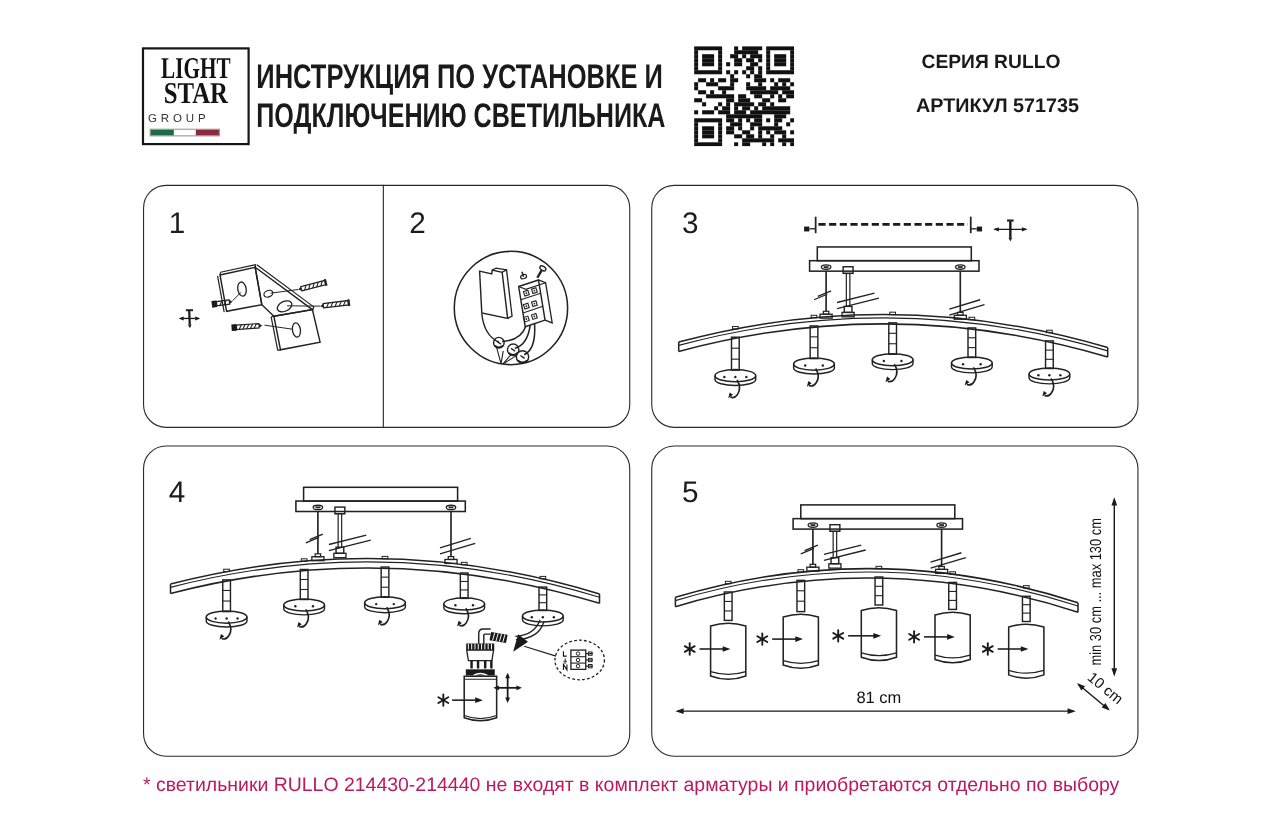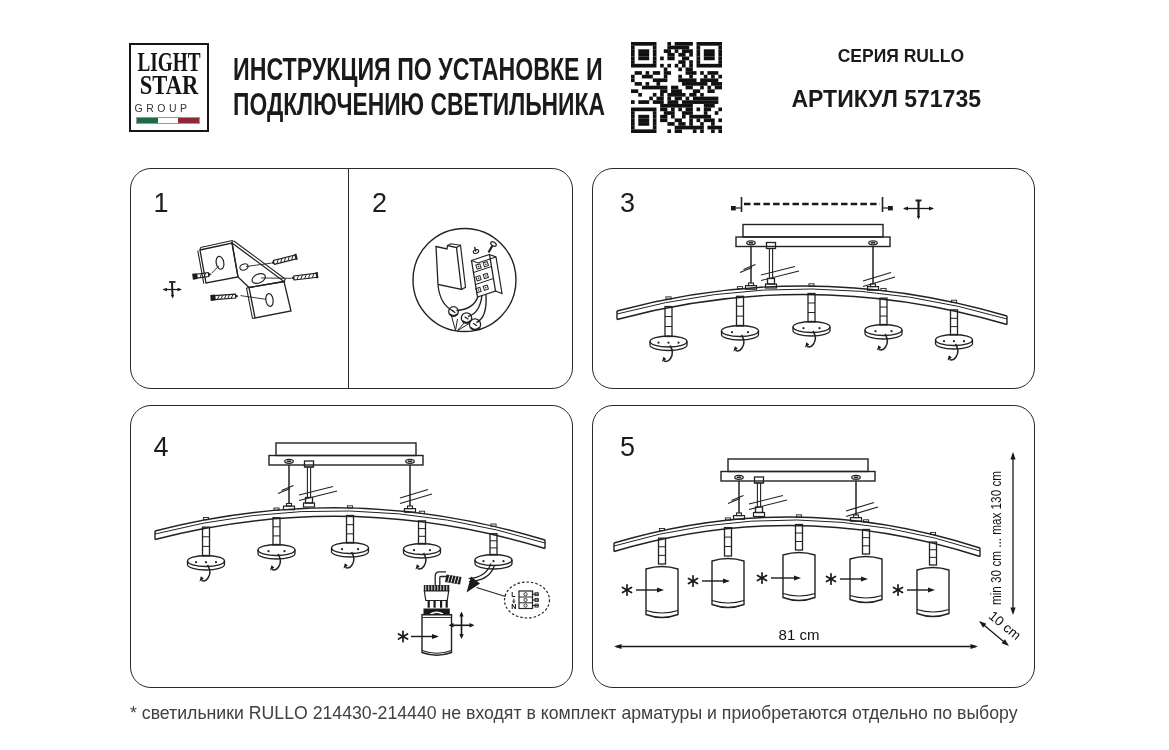--- a/index.html
+++ b/index.html
@@ -1,18 +1,18 @@
 <!DOCTYPE html>
 <html><head><meta charset="utf-8"><style>
 html,body{margin:0;padding:0;background:#fff;}
 body{width:1169px;height:750px;position:relative;font-family:"Liberation Sans",sans-serif;overflow:hidden;}
 .panel{position:absolute;border:1.6px solid #2a2a2a;border-radius:21px;box-sizing:border-box;}
 .num{position:absolute;font-size:27px;color:#1c1c1c;font-family:"Liberation Sans",sans-serif;}
 </style></head><body>
-<div style="position:absolute;left:129px;top:43px;width:80px;height:89px;border:2.6px solid #161616;box-sizing:border-box;">
+<div style="position:absolute;left:129px;top:43px;width:98px;height:89px;border:2.6px solid #161616;box-sizing:border-box;">
  <div style="position:absolute;left:50%;top:1px;font-family:'Liberation Serif',serif;font-weight:bold;font-size:27.5px;color:#131313;white-space:nowrap;transform:translateX(-50%) scaleX(0.70);">LIGHT</div>
  <div style="position:absolute;left:50%;top:24px;font-family:'Liberation Serif',serif;font-weight:bold;font-size:27.5px;color:#131313;white-space:nowrap;transform:translateX(-50%) scaleX(0.82);">STAR</div>
  <div style="position:absolute;left:0;right:0;top:57px;text-align:left;font-family:'Liberation Sans',sans-serif;font-size:10.5px;color:#333;letter-spacing:3.5px;text-indent:3.5px;">GROUP</div>
  <div style="position:absolute;left:4.5px;top:71.5px;width:64px;height:7px;border:0.8px solid #999;box-sizing:border-box;">
    <div style="position:absolute;left:0;top:0;bottom:0;width:21px;background:#1d6b45;"></div>
    <div style="position:absolute;right:0;top:0;bottom:0;width:21px;background:#8d2939;"></div>
  </div>
 </div>
 <div style="position:absolute;left:233px;top:53px;font-weight:bold;font-size:31px;line-height:34.5px;color:#1a1a1a;white-space:nowrap;transform:scaleX(0.748);transform-origin:0 0;">ИНСТРУКЦИЯ ПО УСТАНОВКЕ И</div>
 <div style="position:absolute;left:233px;top:87.5px;font-weight:bold;font-size:31px;line-height:34.5px;color:#1a1a1a;white-space:nowrap;transform:scaleX(0.737);transform-origin:0 0;">ПОДКЛЮЧЕНИЮ СВЕТИЛЬНИКА</div>
@@ -167,21 +167,21 @@
     <rect x="75.60" y="82.80" width="14.40" height="3.65" fill="#111"></rect>
     <rect x="0.00" y="86.40" width="25.20" height="3.65" fill="#111"></rect>
     <rect x="36.00" y="86.40" width="3.60" height="3.65" fill="#111"></rect>
     <rect x="43.20" y="86.40" width="7.20" height="3.65" fill="#111"></rect>
     <rect x="61.20" y="86.40" width="3.60" height="3.65" fill="#111"></rect>
     <rect x="68.40" y="86.40" width="3.60" height="3.65" fill="#111"></rect>
     <rect x="79.20" y="86.40" width="3.60" height="3.65" fill="#111"></rect>
     <rect x="86.40" y="86.40" width="3.60" height="3.65" fill="#111"></rect>
   </svg>
 <div style="position:absolute;left:700px;top:46px;width:264px;text-align:right;font-weight:bold;font-size:17.5px;color:#1a1a1a;">СЕРИЯ RULLO</div>
-<div style="position:absolute;left:700px;top:86px;width:281px;text-align:right;font-weight:bold;font-size:23px;color:#1a1a1a;">АРТИКУЛ 571735</div>
+<div style="position:absolute;left:700px;top:86px;width:281px;text-align:right;font-weight:bold;font-size:18px;color:#1a1a1a;">АРТИКУЛ 571735</div>
 <div class="panel" style="left:130px;top:168px;width:443px;height:221px;"></div>
 <div style="position:absolute;left:347.5px;top:168px;width:1.6px;height:221px;background:#2a2a2a;"></div>
 <div class="panel" style="left:592px;top:168px;width:443px;height:221px;"></div>
 <div class="panel" style="left:130px;top:405px;width:443px;height:283px;"></div>
 <div class="panel" style="left:592px;top:405px;width:443px;height:283px;"></div>
 <div class="num" style="left:153.5px;top:188px;">1</div>
 <div class="num" style="left:372px;top:188px;">2</div>
 <div class="num" style="left:620px;top:188px;">3</div>
 <div class="num" style="left:153.5px;top:432px;">4</div>
 <div class="num" style="left:620px;top:432px;">5</div>
@@ -603,12 +603,12 @@
     <text x="799" y="639.5" font-size="15" font-family="Liberation Sans" fill="#111" text-anchor="middle">81 cm</text>
     <line x1="1013.0" y1="454.0" x2="1013.0" y2="613.0" stroke="#1a1a1a" stroke-width="1.3" stroke-linecap="butt"></line>
     <polygon points="1013,615 1010.4,607.5 1015.6,607.5" fill="#1a1a1a" stroke="none"></polygon>
     <polygon points="1013,452 1015.6,459.5 1010.4,459.5" fill="#1a1a1a" stroke="none"></polygon>
     <text x="1001" y="538" font-size="14.5" font-family="Liberation Sans" fill="#111" text-anchor="middle" transform="rotate(-90 1001 538)" textLength="134" lengthAdjust="spacingAndGlyphs">min 30 cm ... max 130 cm</text>
     <line x1="980.5364425591947" y1="622.2803687993289" x2="1007.4635574408053" y2="644.7196312006711" stroke="#1a1a1a" stroke-width="1.3" stroke-linecap="butt"></line>
     <polygon points="1009,646 1001.5738609638921,643.1959923294695 1004.9028198421473,639.2012416755632" fill="#1a1a1a" stroke="none"></polygon>
     <polygon points="979,621 986.4261390361079,623.8040076705305 983.0971801578527,627.7987583244368" fill="#1a1a1a" stroke="none"></polygon>
     <text x="1002" y="629" font-size="13.5" font-family="Liberation Sans" fill="#111" text-anchor="middle" transform="rotate(39.5 1002 629)" textLength="37" lengthAdjust="spacingAndGlyphs">10 cm</text>
   </svg>
-<div style="position:absolute;left:130px;top:703px;font-size:17.7px;color:#404040;">* светильники RULLO 214430-214440 не входят в комплект арматуры и приобретаются отдельно по выбору</div>
+<div style="position:absolute;left:130px;top:703px;font-size:17.7px;color:#be185d;">* светильники RULLO 214430-214440 не входят в комплект арматуры и приобретаются отдельно по выбору</div>
 </body></html>

